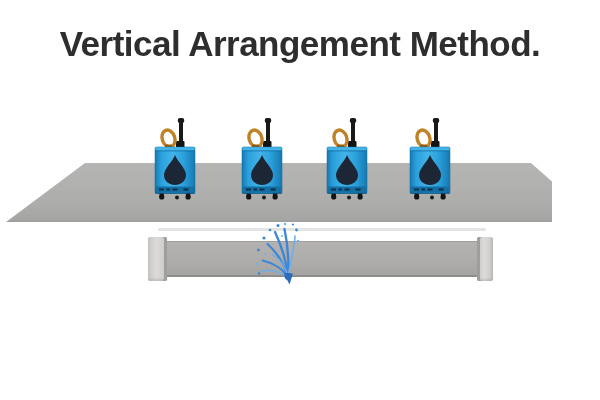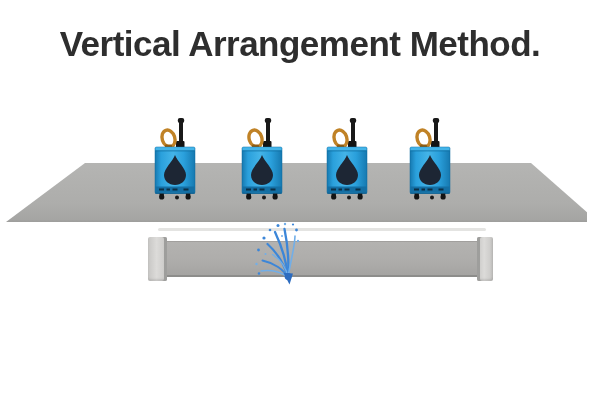--- a/index.html
+++ b/index.html
@@ -1,18 +1,18 @@
 <!DOCTYPE html>
 <html style="--title-text: #2e2e2e; --platform-gray: #adadab; --platform-light: #b5b5b3; --pipe-gray: #aeadab; --pipe-edge: #8d8d8b; --flange-gray: #dcdbd9; --highlight-gray: #e4e4e2; --device-blue: #2aa0dc; --device-blue-light: #44b4e8; --device-blue-dark: #1679b0; --device-band: #146fa4; --device-band-edge: #0d5c8c; --drop-navy: #1d2634; --ring-gold: #c08226; --ring-gold-dark: #8f5c12; --antenna-black: #191919; --water-blue: #3c86d8; --water-blue-light: #71aee8; --water-blue-deep: #2c6cc0;"><head>
 <meta charset="utf-8">
 <style>
   html,body{margin:0;padding:0;background:#ffffff;}
   .stage{
     position:relative;width:552px;height:400px;background:#ffffff;
-    overflow:hidden;font-family:"Liberation Sans", sans-serif;padding-left:35px;
+    overflow:hidden;font-family:"Liberation Sans", sans-serif;
   }
   
   .title{
     position:absolute;top:24px;left:0;width:600px;margin:0;
     text-align:center;font-size:35px;font-weight:600;letter-spacing:-0.5px;
     color:var(--title-text,#2e2e2e);
   }
   
   .platform{
     position:absolute;left:0;top:161px;width:600px;height:61px;

